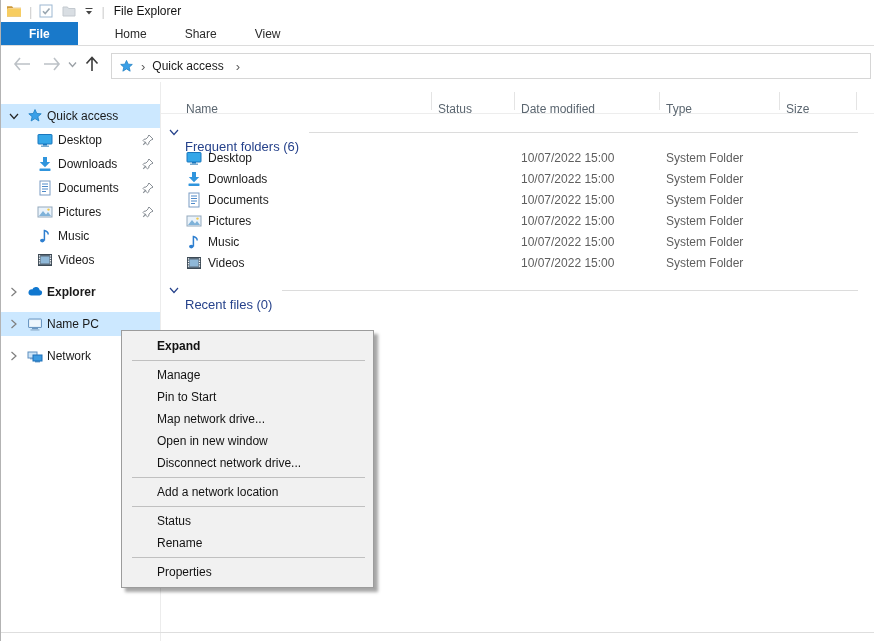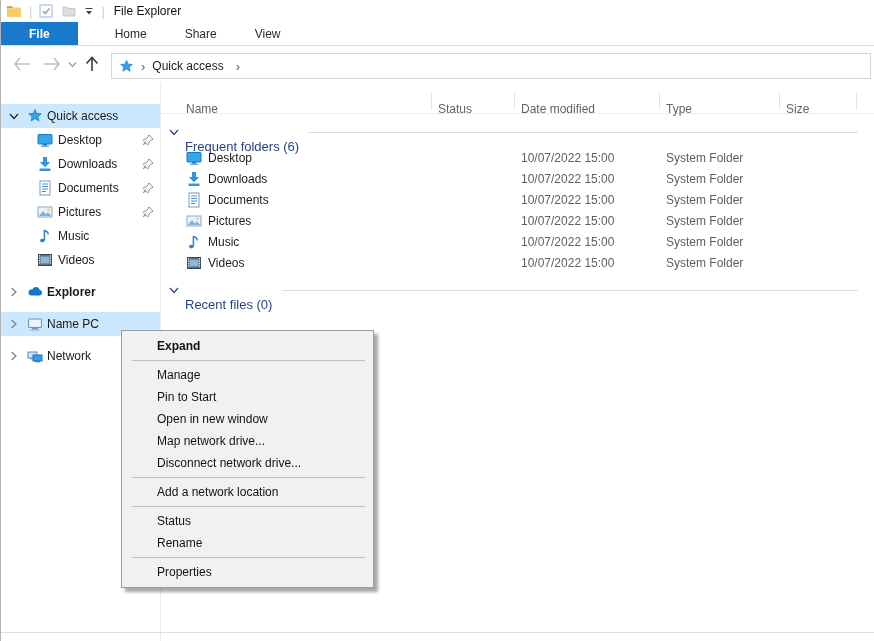--- a/index.html
+++ b/index.html
@@ -433,22 +433,22 @@
     </div>
 
     <div class="bottom-line"></div>
   </div>
 
   <div class="ctxmenu">
     <div class="mi bold">Expand</div>
     <div class="msep"></div>
     <div class="mi">Manage</div>
     <div class="mi">Pin to Start</div>
+    <div class="mi">Map network drive...</div>
     <div class="mi">Open in new window</div>
-    <div class="mi">Map network drive...</div>
     <div class="mi">Disconnect network drive...</div>
     <div class="msep"></div>
     <div class="mi">Add a network location</div>
     <div class="msep"></div>
     <div class="mi">Status</div>
     <div class="mi">Rename</div>
     <div class="msep"></div>
     <div class="mi">Properties</div>
   </div>
 

